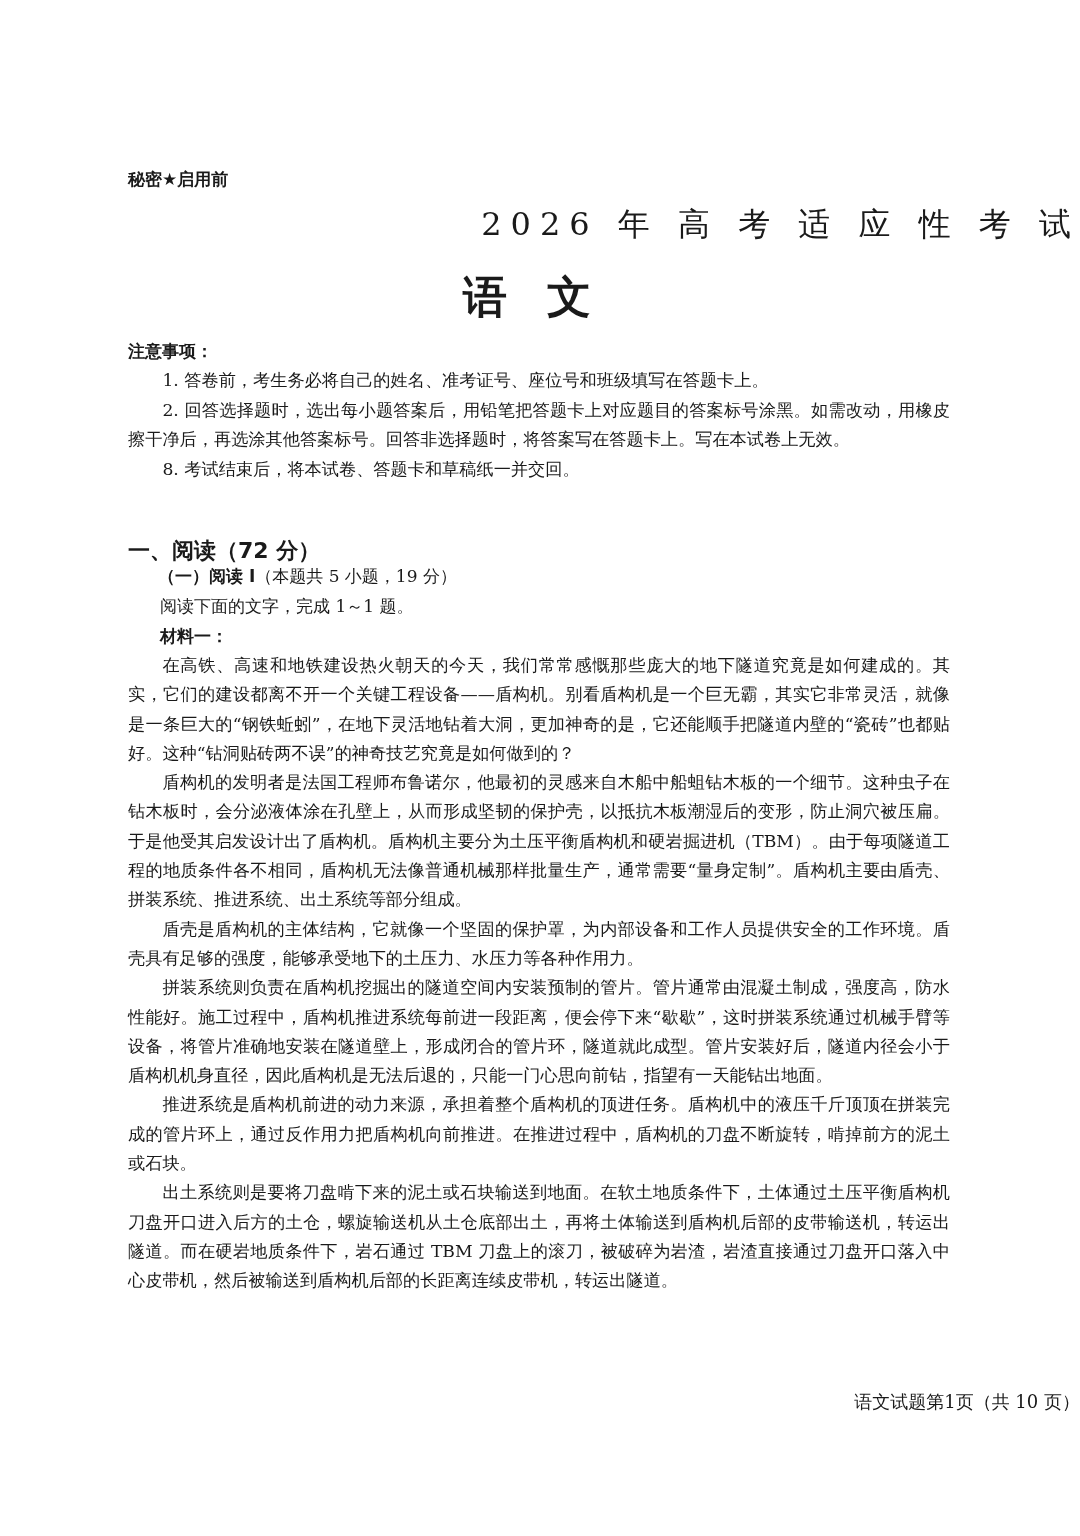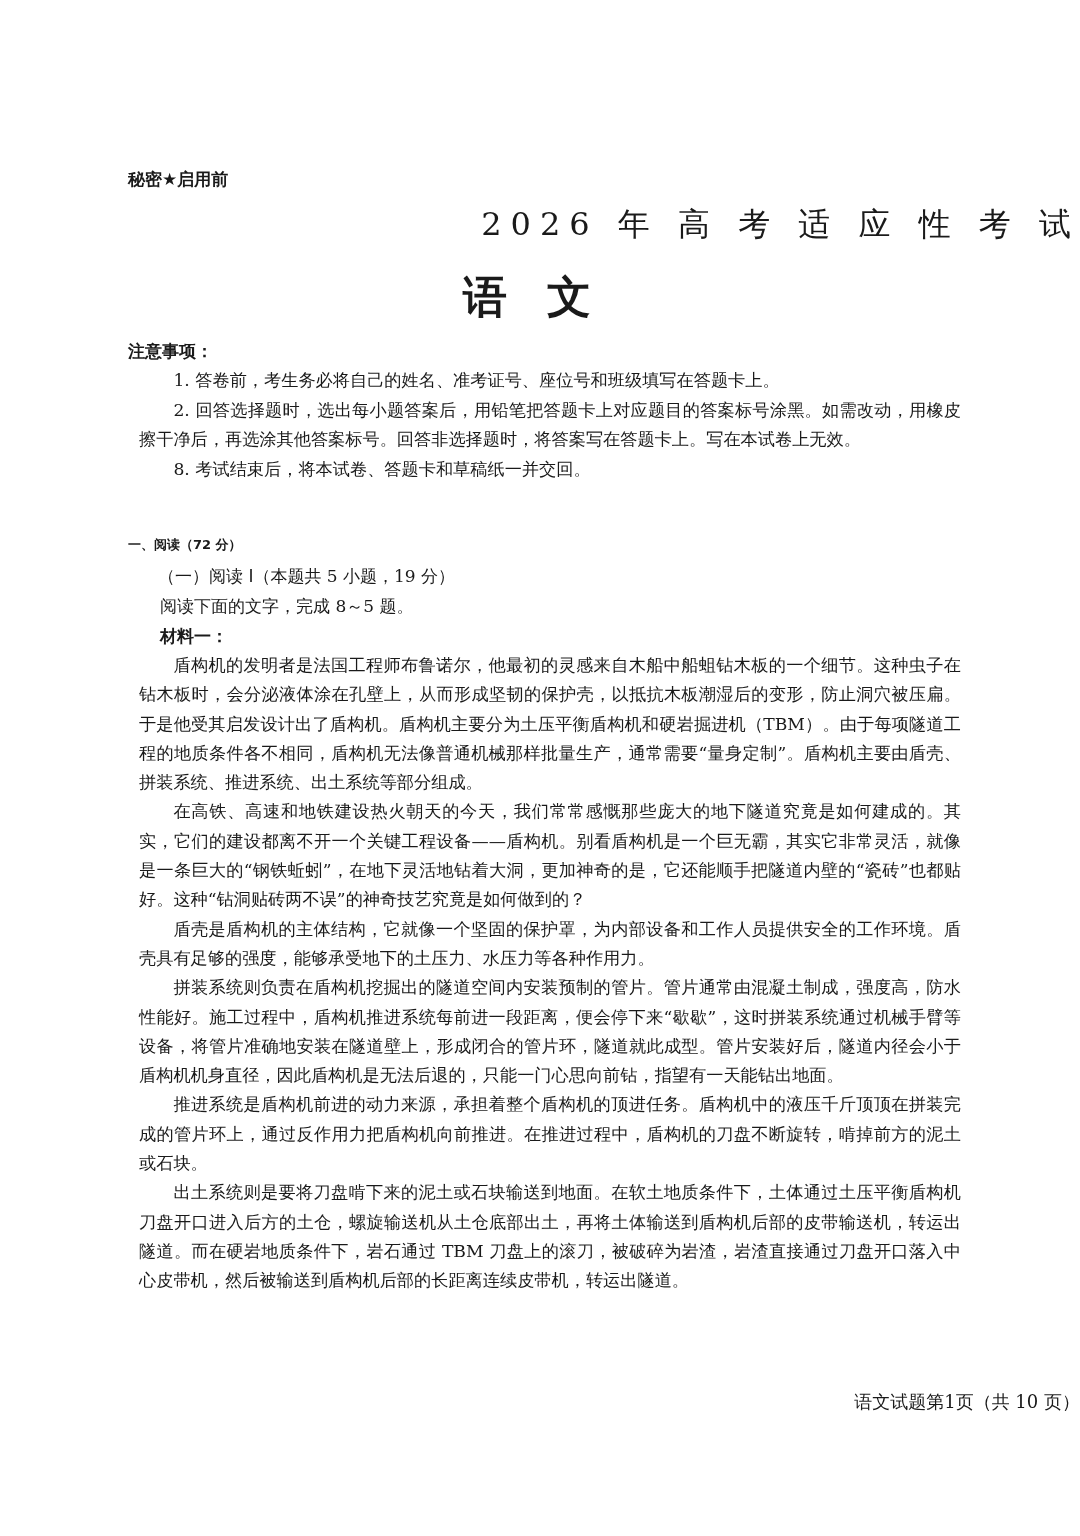--- a/index.html
+++ b/index.html
@@ -23,35 +23,35 @@
       font-size: 44px; font-weight: bold; letter-spacing: 40px; padding-left: 14px; box-sizing: border-box;
       font-family: "DejaVu Sans", "Liberation Sans", sans-serif;
     }
     .notes-head {
       position: absolute; left: 128px; top: 340px;
       font-family: "DejaVu Sans", "Liberation Sans", sans-serif;
       font-size: 17px; font-weight: bold;
     }
     .body-text {
       position: absolute; left: 128px; width: 822px;
-      font-size: 17.2px; line-height: 29.5px; text-align: justify; margin-left: 11px;
+      font-size: 17.2px; line-height: 29.5px; text-align: justify;
     }
     .notes { top: 366px; }
     .notes p { margin: 0; }
     .indent { text-indent: 2em; }
     .section-head {
       position: absolute; left: 128px; top: 536px;
       font-family: "DejaVu Sans", "Liberation Sans", sans-serif;
-      font-size: 13px; font-weight: bold;
+      font-size: 22px; font-weight: bold;
     }
     .sub-head {
       position: absolute; left: 158px; top: 565px;
       font-size: 17px;
     }
-    .sub-head .bold { font-weight: normal; font-family: "DejaVu Sans", "Liberation Sans", sans-serif; text-align: center; }
+    .sub-head .bold { font-weight: bold; font-family: "DejaVu Sans", "Liberation Sans", sans-serif; text-align: center; }
     .instruction { position: absolute; left: 160px; top: 595px; font-size: 17px; }
     .material-label {
       position: absolute; left: 160px; top: 625px; font-size: 17px; font-weight: bold;
       font-family: "DejaVu Sans", "Liberation Sans", sans-serif;
     }
     .article { top: 651px; line-height: 29.3px; }
     .article p { margin: 0; text-indent: 2em; }
     .footer {
       position: absolute; left: 0; width: 1080px; top: 1390px; text-align: right;
       font-size: 18px;
@@ -75,27 +75,27 @@
     <p class="indent">2. 回答选择题时，选出每小题答案后，用铅笔把答题卡上对应题目的答案标号涂黑。如需改动，用橡皮擦干净后，再选涂其他答案标号。回答非选择题时，将答案写在答题卡上。写在本试卷上无效。</p>
     <p class="indent">8. 考试结束后，将本试卷、答题卡和草稿纸一并交回。</p>
   </div>
 
   <div class="section-head">一、阅读（72 分）</div>
 
   <div class="sub-head">
     <span class="bold">（一）阅读 I</span><span>（本题共 5 小题，19 分）</span>
   </div>
 
-  <div class="instruction">阅读下面的文字，完成 8～5 题。</div>
+  <div class="instruction">阅读下面的文字，完成 1～1 题。</div>
 
   <div class="material-label">材料一：</div>
 
   <div class="body-text article">
+    <p>在高铁、高速和地铁建设热火朝天的今天，我们常常感慨那些庞大的地下隧道究竟是如何建成的。其实，它们的建设都离不开一个关键工程设备——盾构机。别看盾构机是一个巨无霸，其实它非常灵活，就像是一条巨大的“钢铁蚯蚓”，在地下灵活地钻着大洞，更加神奇的是，它还能顺手把隧道内壁的“瓷砖”也都贴好。这种“钻洞贴砖两不误”的神奇技艺究竟是如何做到的？</p>
     <p>盾构机的发明者是法国工程师布鲁诺尔，他最初的灵感来自木船中船蛆钻木板的一个细节。这种虫子在钻木板时，会分泌液体涂在孔壁上，从而形成坚韧的保护壳，以抵抗木板潮湿后的变形，防止洞穴被压扁。于是他受其启发设计出了盾构机。盾构机主要分为土压平衡盾构机和硬岩掘进机（TBM）。由于每项隧道工程的地质条件各不相同，盾构机无法像普通机械那样批量生产，通常需要“量身定制”。盾构机主要由盾壳、拼装系统、推进系统、出土系统等部分组成。</p>
-    <p>在高铁、高速和地铁建设热火朝天的今天，我们常常感慨那些庞大的地下隧道究竟是如何建成的。其实，它们的建设都离不开一个关键工程设备——盾构机。别看盾构机是一个巨无霸，其实它非常灵活，就像是一条巨大的“钢铁蚯蚓”，在地下灵活地钻着大洞，更加神奇的是，它还能顺手把隧道内壁的“瓷砖”也都贴好。这种“钻洞贴砖两不误”的神奇技艺究竟是如何做到的？</p>
     <p>盾壳是盾构机的主体结构，它就像一个坚固的保护罩，为内部设备和工作人员提供安全的工作环境。盾壳具有足够的强度，能够承受地下的土压力、水压力等各种作用力。</p>
     <p>拼装系统则负责在盾构机挖掘出的隧道空间内安装预制的管片。管片通常由混凝土制成，强度高，防水性能好。施工过程中，盾构机推进系统每前进一段距离，便会停下来“歇歇”，这时拼装系统通过机械手臂等设备，将管片准确地安装在隧道壁上，形成闭合的管片环，隧道就此成型。管片安装好后，隧道内径会小于盾构机机身直径，因此盾构机是无法后退的，只能一门心思向前钻，指望有一天能钻出地面。</p>
     <p>推进系统是盾构机前进的动力来源，承担着整个盾构机的顶进任务。盾构机中的液压千斤顶顶在拼装完成的管片环上，通过反作用力把盾构机向前推进。在推进过程中，盾构机的刀盘不断旋转，啃掉前方的泥土或石块。</p>
     <p>出土系统则是要将刀盘啃下来的泥土或石块输送到地面。在软土地质条件下，土体通过土压平衡盾构机刀盘开口进入后方的土仓，螺旋输送机从土仓底部出土，再将土体输送到盾构机后部的皮带输送机，转运出隧道。而在硬岩地质条件下，岩石通过 TBM 刀盘上的滚刀，被破碎为岩渣，岩渣直接通过刀盘开口落入中心皮带机，然后被输送到盾构机后部的长距离连续皮带机，转运出隧道。</p>
   </div>
 
   <div class="footer">语文试题第1页（共 10 页）</div>
 
 </div>
 

